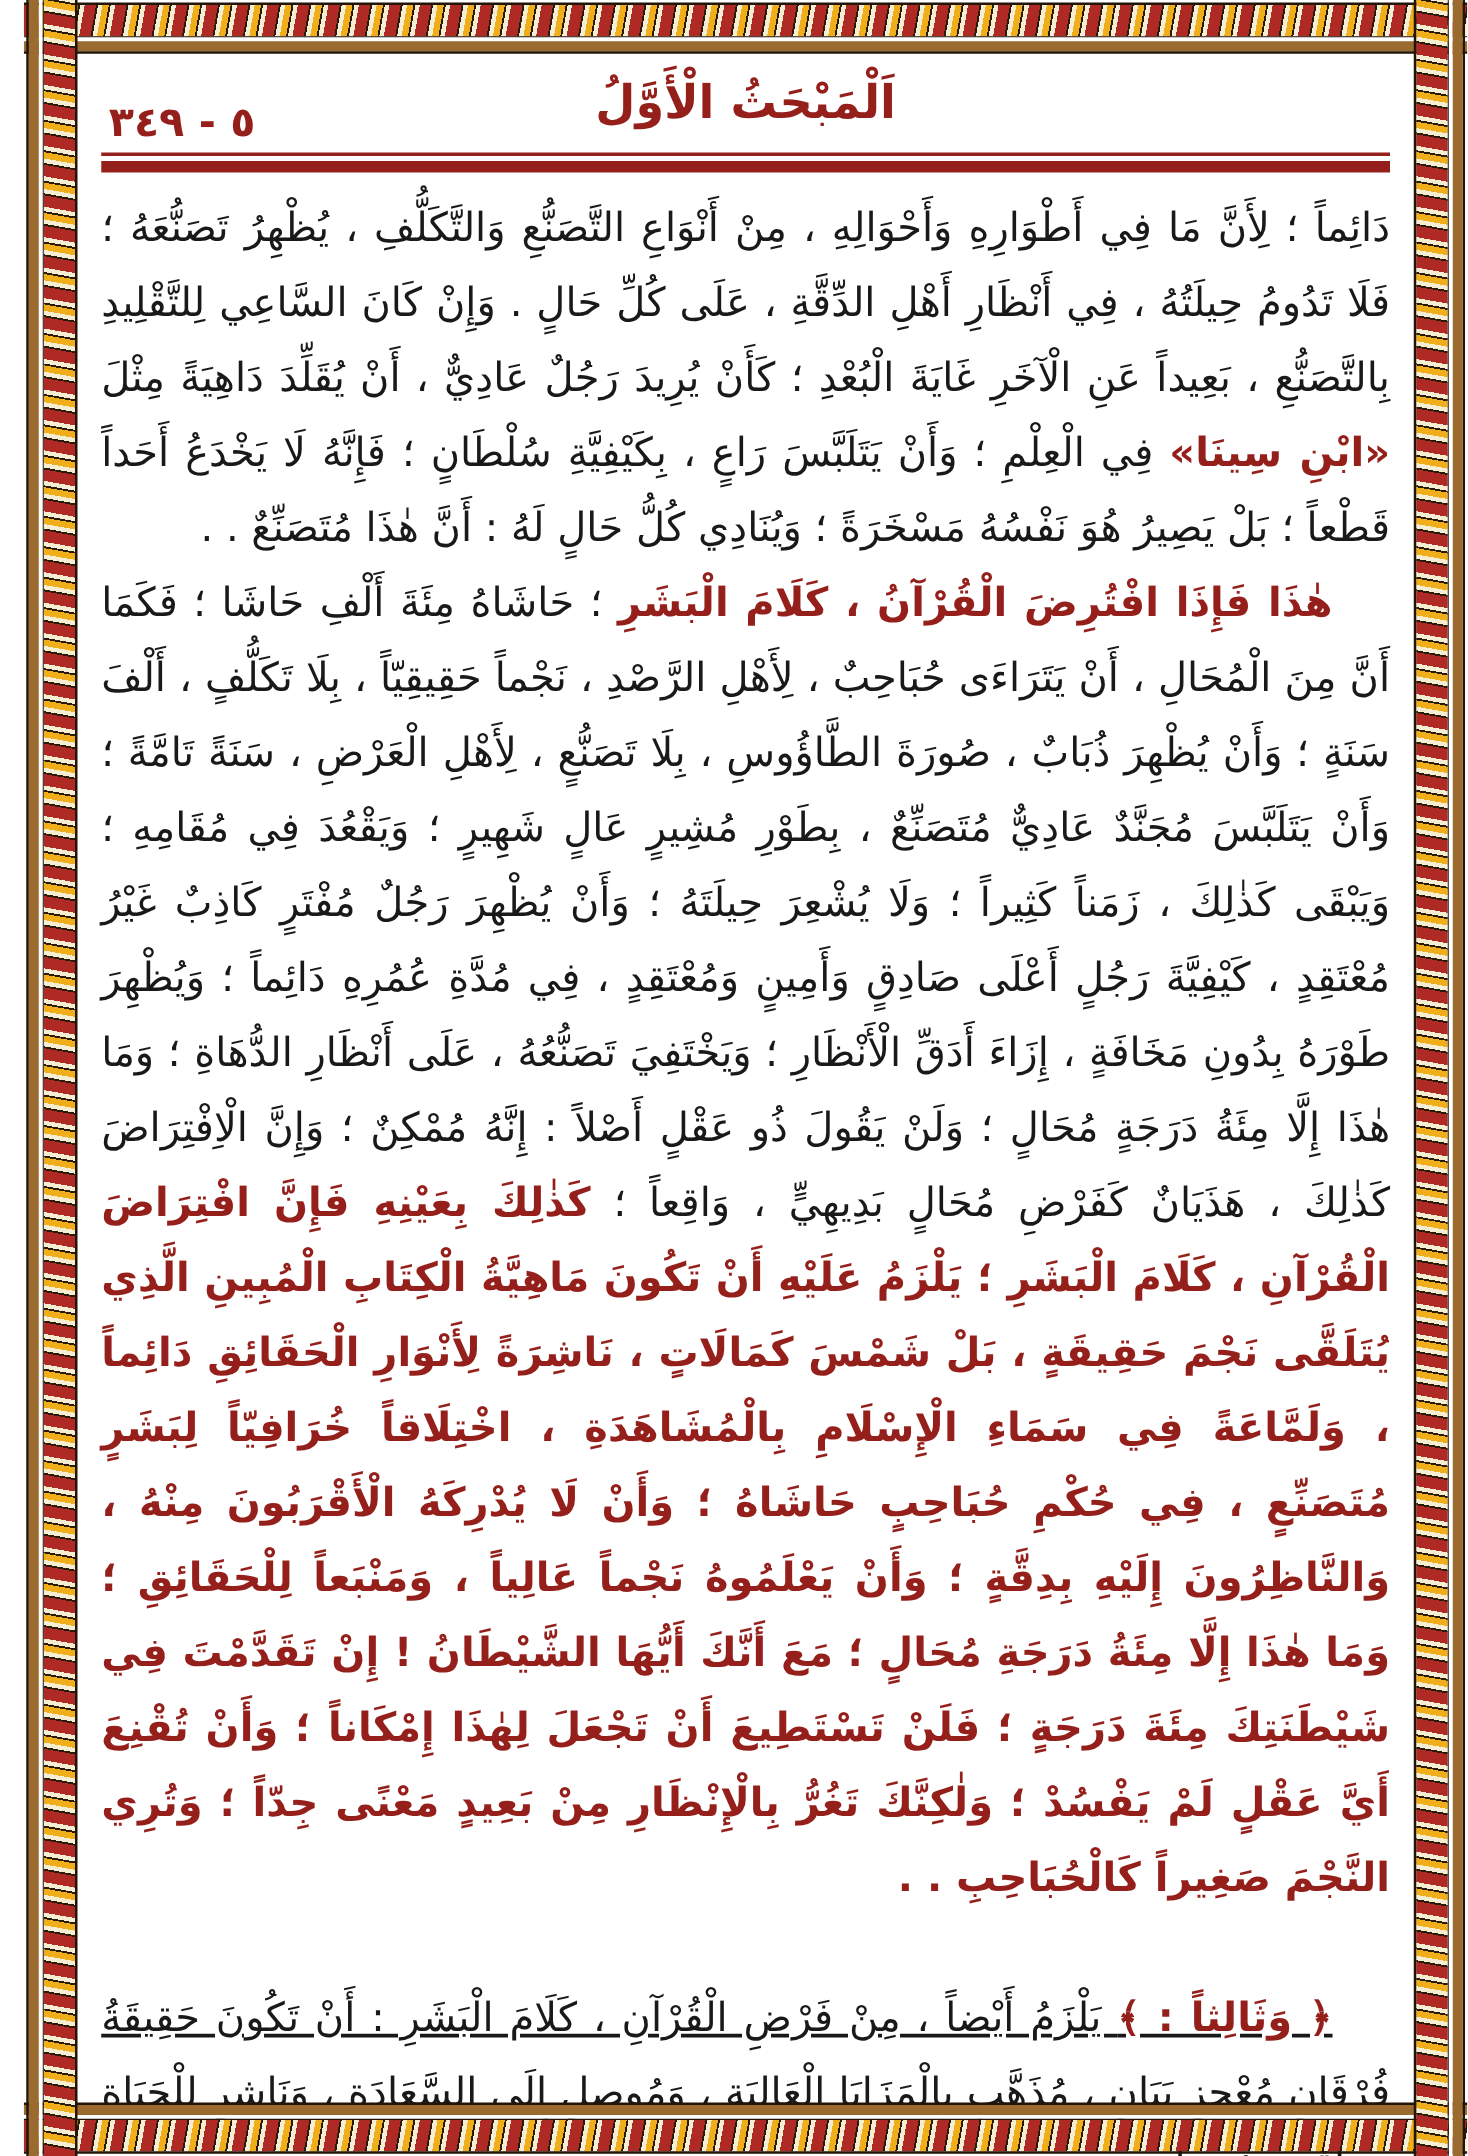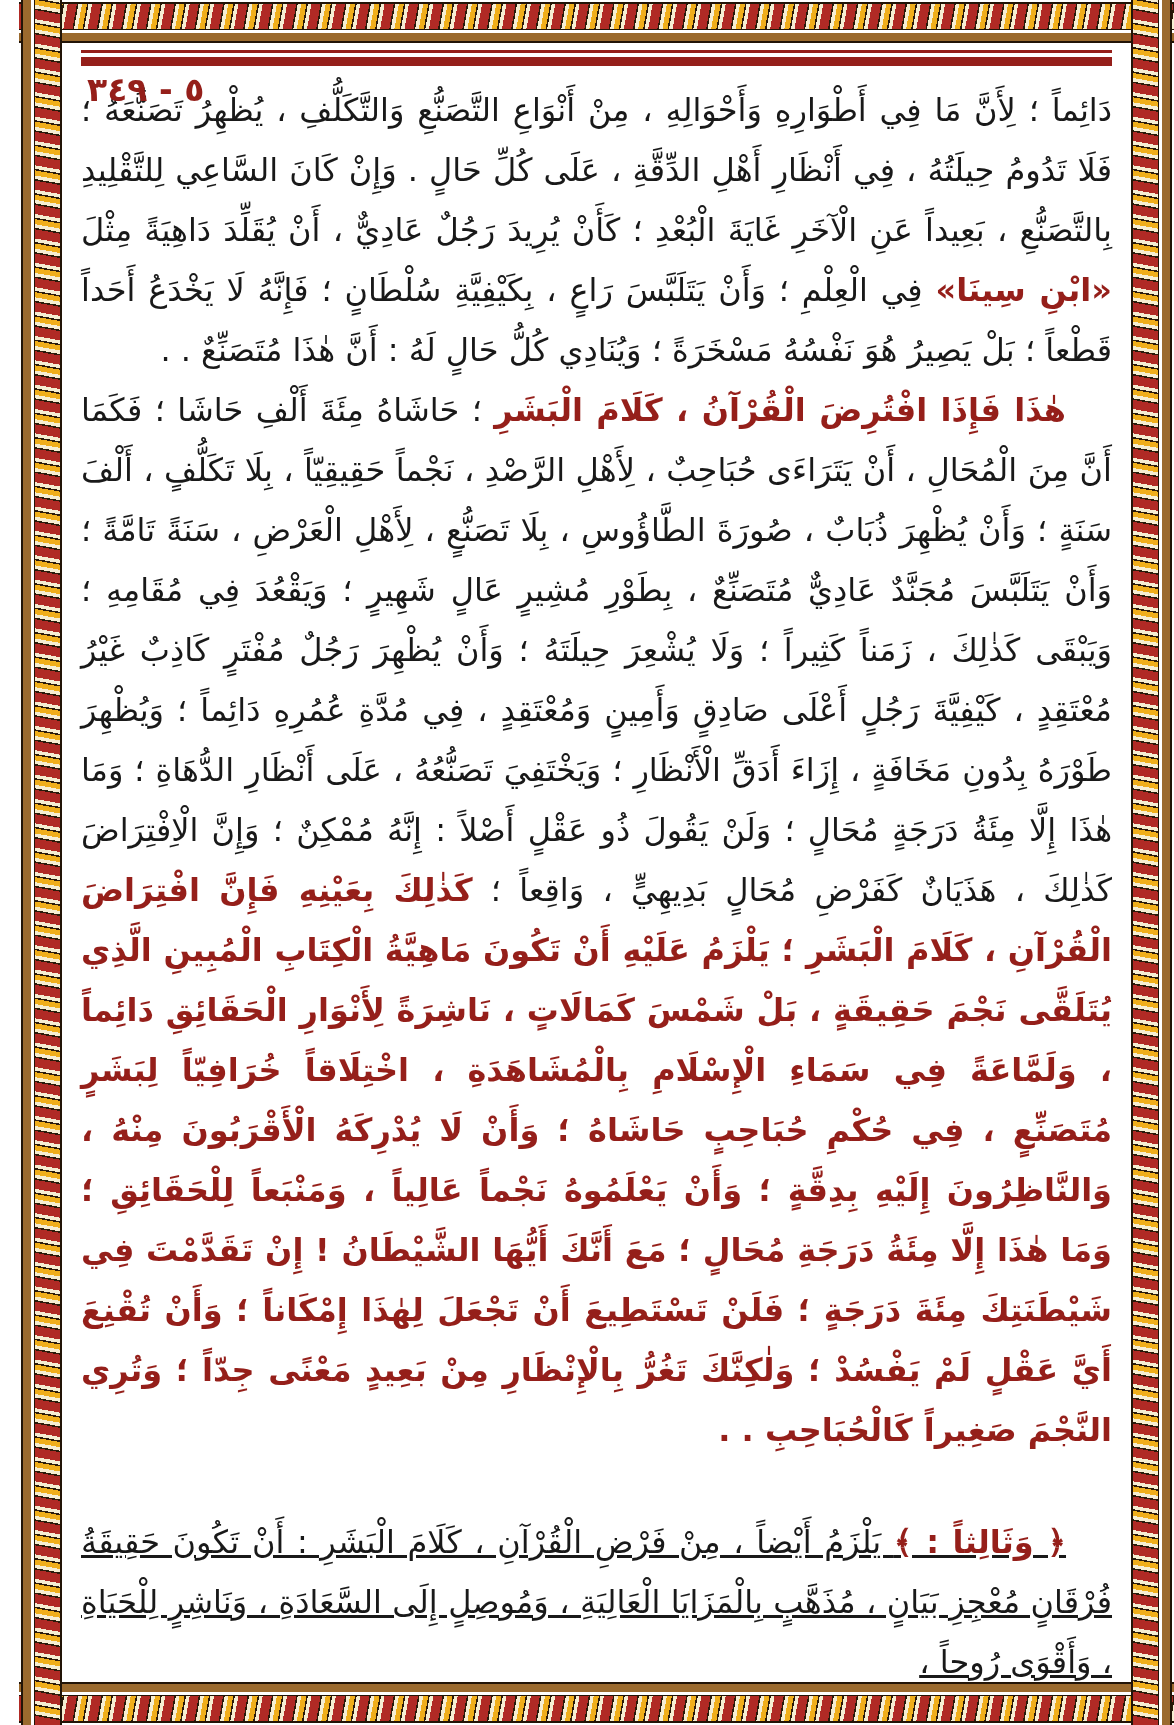--- a/index.html
+++ b/index.html
@@ -127,20 +127,21 @@
     <div class="b-chain"></div>
     <div class="b-thin"></div>
     <div class="b-gap"></div>
     <div class="b-brown"></div>
     <div class="b-line"></div>
   </div>
 
   <div class="content">
     <header>
       <div class="page-number">٥ - ٣٤٩</div>
+      <h1 class="title">اَلْمَبْحَثُ الْأَوَّلُ</h1>
       <div class="double-rule"></div>
     </header>
 
     <main>
       <div>
           <p class="para"><span class="seg-black">دَائِماً ؛ لِأَنَّ مَا فِي أَطْوَارِهِ وَأَحْوَالِهِ ، مِنْ أَنْوَاعِ التَّصَنُّعِ وَالتَّكَلُّفِ ، يُظْهِرُ تَصَنُّعَهُ ؛ فَلَا تَدُومُ حِيلَتُهُ ، فِي أَنْظَارِ أَهْلِ الدِّقَّةِ ، عَلَى كُلِّ حَالٍ . وَإِنْ كَانَ السَّاعِي لِلتَّقْلِيدِ بِالتَّصَنُّعِ ، بَعِيداً عَنِ الْآخَرِ غَايَةَ الْبُعْدِ ؛ كَأَنْ يُرِيدَ رَجُلٌ عَادِيٌّ ، أَنْ يُقَلِّدَ دَاهِيَةً مِثْلَ </span><span class="seg-red">«ابْنِ سِينَا»</span><span class="seg-black"> فِي الْعِلْمِ ؛ وَأَنْ يَتَلَبَّسَ رَاعٍ ، بِكَيْفِيَّةِ سُلْطَانٍ ؛ فَإِنَّهُ لَا يَخْدَعُ أَحَداً قَطْعاً ؛ بَلْ يَصِيرُ هُوَ نَفْسُهُ مَسْخَرَةً ؛ وَيُنَادِي كُلُّ حَالٍ لَهُ : أَنَّ هٰذَا مُتَصَنِّعٌ . .</span></p>
           <p class="para indent"><span class="seg-red">هٰذَا فَإِذَا افْتُرِضَ الْقُرْآنُ ، كَلَامَ الْبَشَرِ</span><span class="seg-black"> ؛ حَاشَاهُ مِئَةَ أَلْفِ حَاشَا ؛ فَكَمَا أَنَّ مِنَ الْمُحَالِ ، أَنْ يَتَرَاءَى حُبَاحِبٌ ، لِأَهْلِ الرَّصْدِ ، نَجْماً حَقِيقِيّاً ، بِلَا تَكَلُّفٍ ، أَلْفَ سَنَةٍ ؛ وَأَنْ يُظْهِرَ ذُبَابٌ ، صُورَةَ الطَّاؤُوسِ ، بِلَا تَصَنُّعٍ ، لِأَهْلِ الْعَرْضِ ، سَنَةً تَامَّةً ؛ وَأَنْ يَتَلَبَّسَ مُجَنَّدٌ عَادِيٌّ مُتَصَنِّعٌ ، بِطَوْرِ مُشِيرٍ عَالٍ شَهِيرٍ ؛ وَيَقْعُدَ فِي مُقَامِهِ ؛ وَيَبْقَى كَذٰلِكَ ، زَمَناً كَثِيراً ؛ وَلَا يُشْعِرَ حِيلَتَهُ ؛ وَأَنْ يُظْهِرَ رَجُلٌ مُفْتَرٍ كَاذِبٌ غَيْرُ مُعْتَقِدٍ ، كَيْفِيَّةَ رَجُلٍ أَعْلَى صَادِقٍ وَأَمِينٍ وَمُعْتَقِدٍ ، فِي مُدَّةِ عُمُرِهِ دَائِماً ؛ وَيُظْهِرَ طَوْرَهُ بِدُونِ مَخَافَةٍ ، إِزَاءَ أَدَقِّ الْأَنْظَارِ ؛ وَيَخْتَفِيَ تَصَنُّعُهُ ، عَلَى أَنْظَارِ الدُّهَاةِ ؛ وَمَا هٰذَا إِلَّا مِئَةُ دَرَجَةٍ مُحَالٍ ؛ وَلَنْ يَقُولَ ذُو عَقْلٍ أَصْلاً : إِنَّهُ مُمْكِنٌ ؛ وَإِنَّ الْاِفْتِرَاضَ كَذٰلِكَ ، هَذَيَانٌ كَفَرْضِ مُحَالٍ بَدِيهِيٍّ ، وَاقِعاً ؛ </span><span class="seg-red">كَذٰلِكَ بِعَيْنِهِ فَإِنَّ افْتِرَاضَ الْقُرْآنِ ، كَلَامَ الْبَشَرِ ؛ يَلْزَمُ عَلَيْهِ أَنْ تَكُونَ مَاهِيَّةُ الْكِتَابِ الْمُبِينِ الَّذِي يُتَلَقَّى نَجْمَ حَقِيقَةٍ ، بَلْ شَمْسَ كَمَالَاتٍ ، نَاشِرَةً لِأَنْوَارِ الْحَقَائِقِ دَائِماً ، وَلَمَّاعَةً فِي سَمَاءِ الْإِسْلَامِ بِالْمُشَاهَدَةِ ، اخْتِلَاقاً خُرَافِيّاً لِبَشَرٍ مُتَصَنِّعٍ ، فِي حُكْمِ حُبَاحِبٍ حَاشَاهُ ؛ وَأَنْ لَا يُدْرِكَهُ الْأَقْرَبُونَ مِنْهُ ، وَالنَّاظِرُونَ إِلَيْهِ بِدِقَّةٍ ؛ وَأَنْ يَعْلَمُوهُ نَجْماً عَالِياً ، وَمَنْبَعاً لِلْحَقَائِقِ ؛ وَمَا هٰذَا إِلَّا مِئَةُ دَرَجَةِ مُحَالٍ ؛ مَعَ أَنَّكَ أَيُّهَا الشَّيْطَانُ ! إِنْ تَقَدَّمْتَ فِي شَيْطَنَتِكَ مِئَةَ دَرَجَةٍ ؛ فَلَنْ تَسْتَطِيعَ أَنْ تَجْعَلَ لِهٰذَا إِمْكَاناً ؛ وَأَنْ تُقْنِعَ أَيَّ عَقْلٍ لَمْ يَفْسُدْ ؛ وَلٰكِنَّكَ تَغُرُّ بِالْإِنْظَارِ مِنْ بَعِيدٍ مَعْنًى جِدّاً ؛ وَتُرِي النَّجْمَ صَغِيراً كَالْحُبَاحِبِ . .</span></p>
           <p class="para indent gap"><span class="seg-ornament">﴿ وَثَالِثاً : ﴾</span><span class="seg-black"> يَلْزَمُ أَيْضاً ، مِنْ فَرْضِ الْقُرْآنِ ، كَلَامَ الْبَشَرِ : أَنْ تَكُونَ حَقِيقَةُ فُرْقَانٍ مُعْجِزِ بَيَانٍ ، مُذَهَّبٍ بِالْمَزَايَا الْعَالِيَةِ ، وَمُوصِلٍ إِلَى السَّعَادَةِ ، وَنَاشِرٍ لِلْحَيَاةِ ، وَأَقْوَى رُوحاً ،</span></p>
         </div>
     </main>

